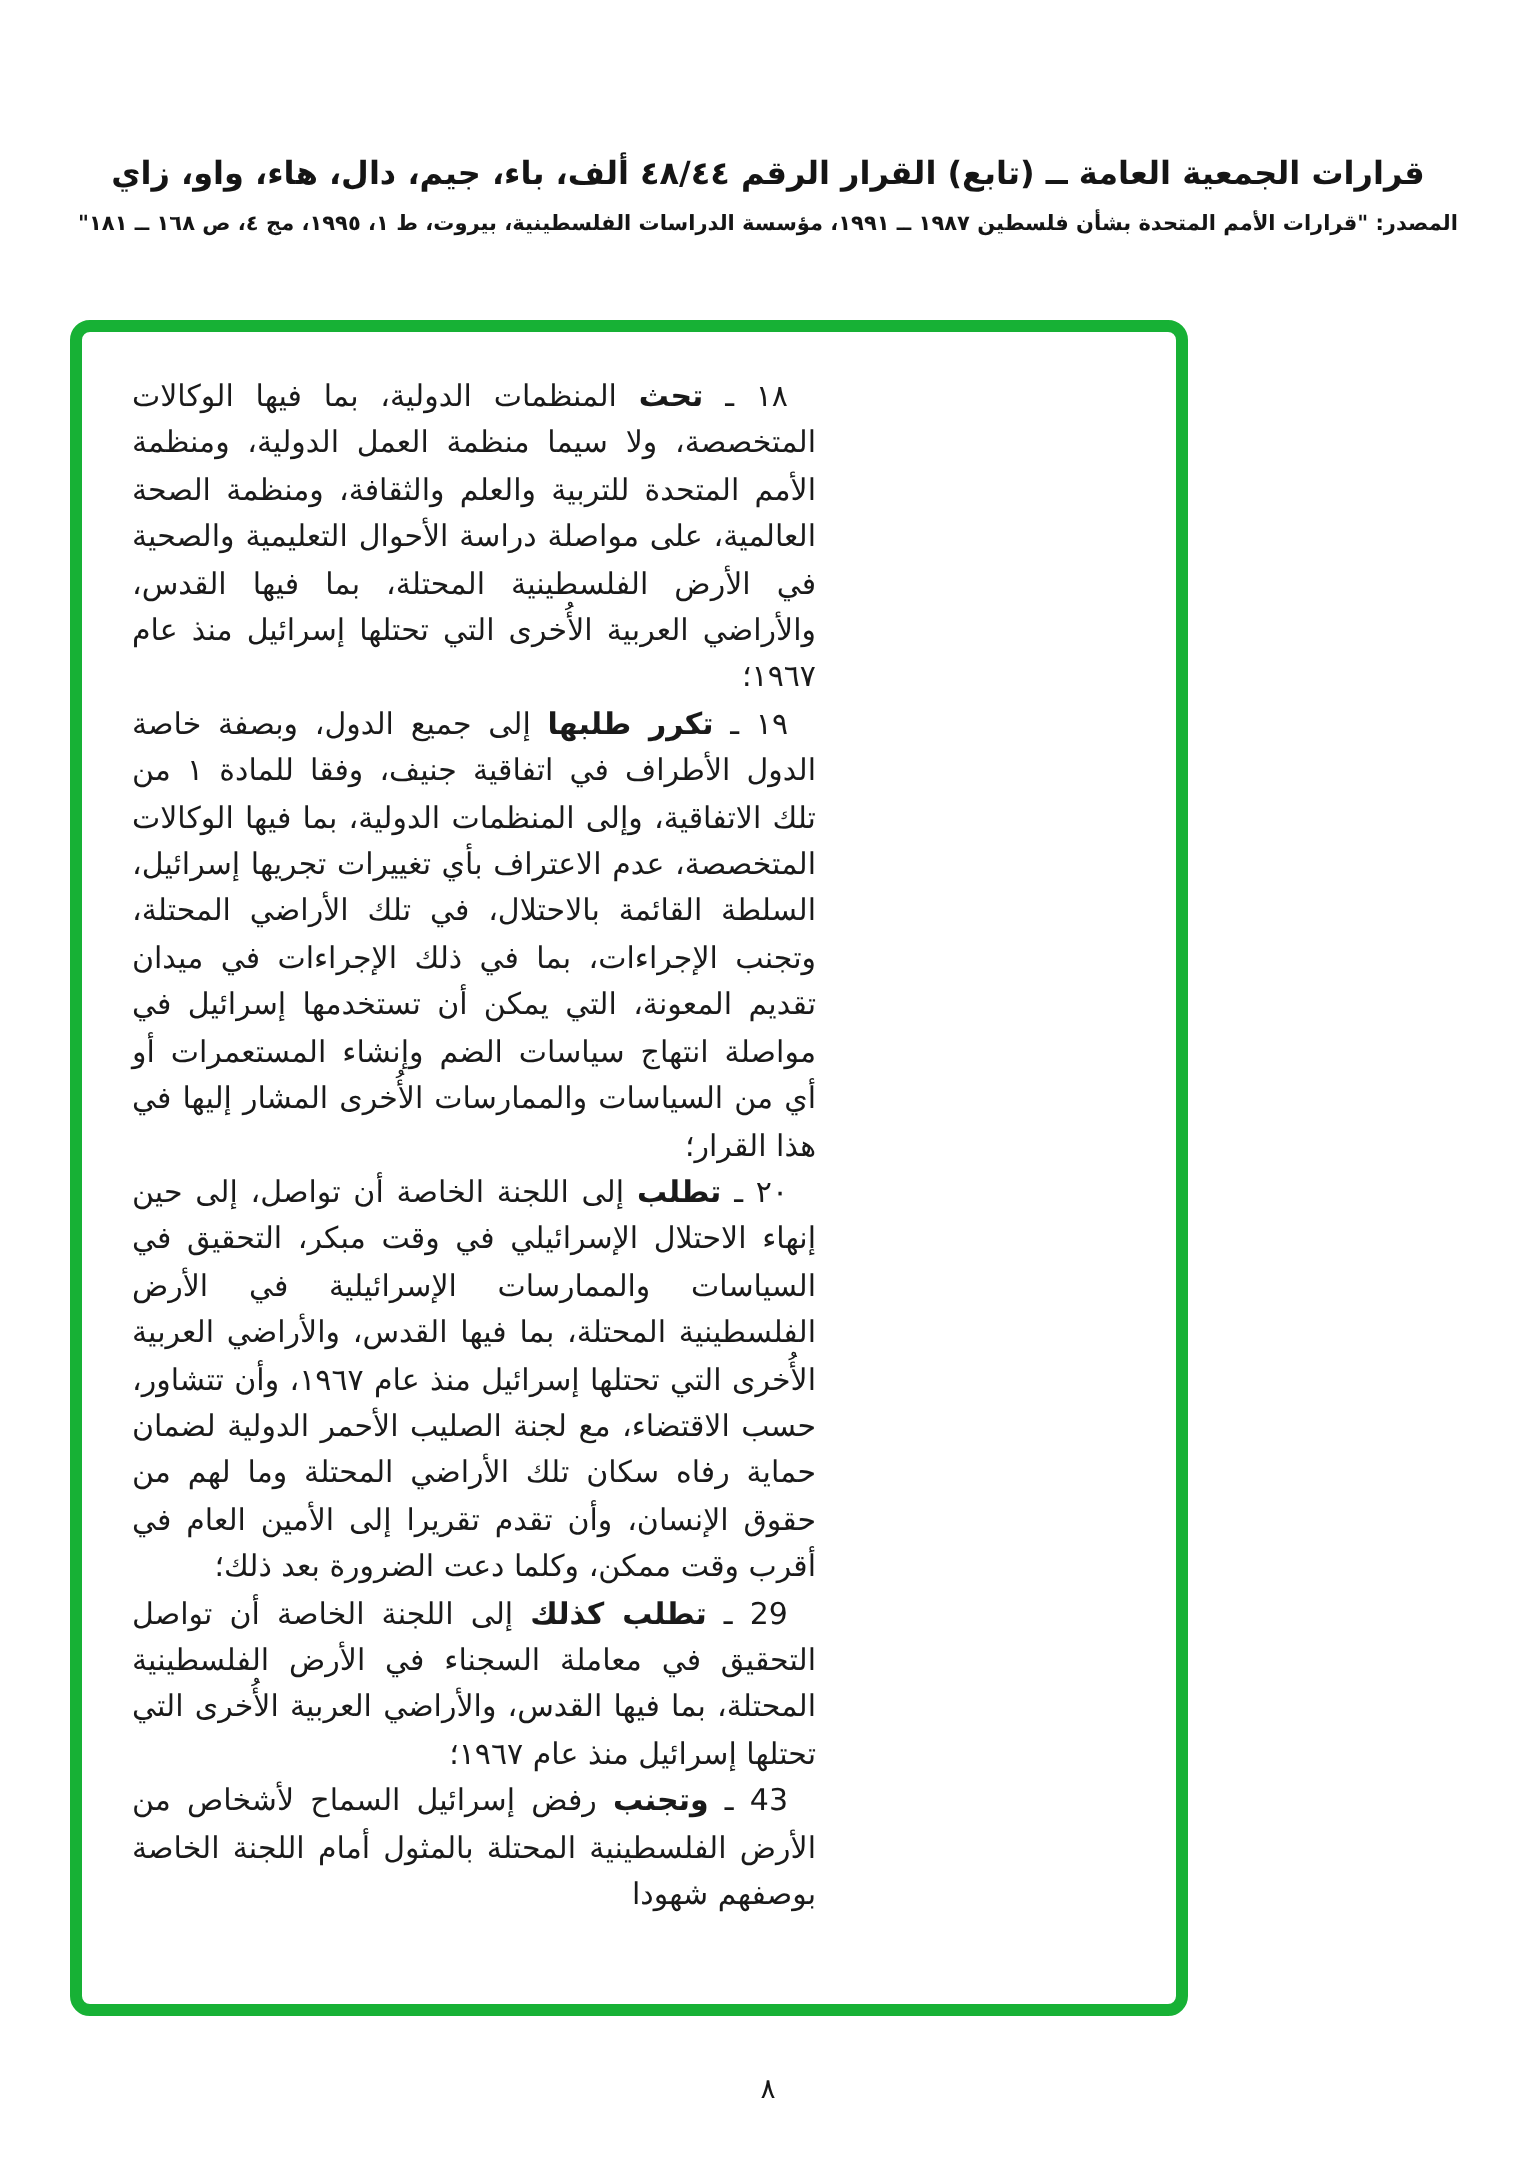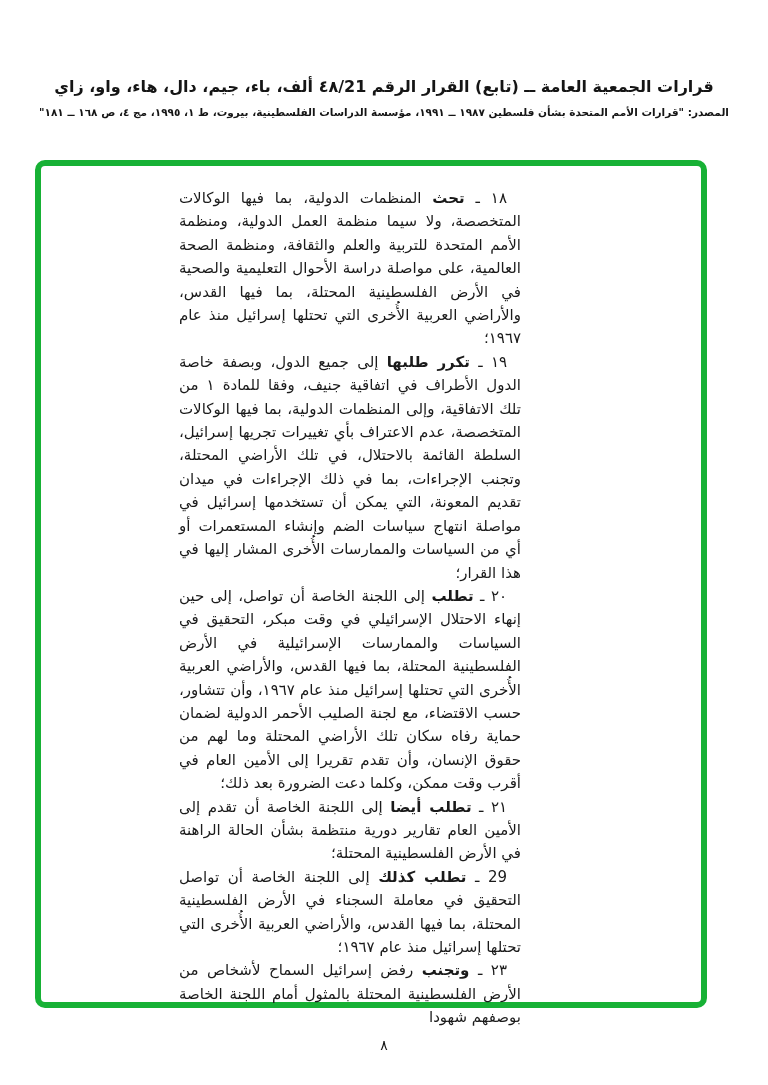--- a/index.html
+++ b/index.html
@@ -22,21 +22,21 @@
   .hdr-source {
     margin-top: 7px;
     font-size: 10.5px; font-weight: bold;
     line-height: 14px; white-space: nowrap;
   }
 
   
   .frame {
     position: absolute;
     left: 35px; top: 160px;
-    width: 672px; height: 848px;
+    width: 559px; height: 848px;
     box-sizing: border-box;
     border: 6px solid #17b135;
     border-radius: 10px;
     background: #ffffff;
   }
 
   
   .doc-text {
     position: absolute;
     top: 21px; right: 180px;
@@ -62,35 +62,34 @@
     font-size: 14px;
     direction: rtl;
   }
 </style>
 </head>
 <body>
 
 <div class="page">
 
   <header class="hdr">
-    <div class="hdr-title">قرارات الجمعية العامة ــ (تابع) القرار الرقم ٤٨/21 ألف، باء، جيم، دال، هاء، واو، زاي</div>
+    <div class="hdr-title">قرارات الجمعية العامة ــ (تابع) القرار الرقم ٤٨/٤٤ ألف، باء، جيم، دال، هاء، واو، زاي</div>
     <div class="hdr-source">المصدر: "قرارات الأمم المتحدة بشأن فلسطين ١٩٨٧ ــ ١٩٩١، مؤسسة الدراسات الفلسطينية، بيروت، ط ١، ١٩٩٥، مج ٤، ص ١٦٨ ــ ١٨١"</div>
   </header>
 
   <div class="frame" style="border-color: rgb(23, 177, 53);">
     <div class="doc-text" id="paragraphs" style="color: rgb(26, 26, 26);">
   <p class="para"><span class="pnum">١٨</span><span class="psep"> ـ </span><span class="plead">تحث</span><span class="ptext"> المنظمات الدولية، بما فيها الوكالات المتخصصة، ولا سيما منظمة العمل الدولية، ومنظمة الأمم المتحدة للتربية والعلم والثقافة، ومنظمة الصحة العالمية، على مواصلة دراسة الأحوال التعليمية والصحية في الأرض الفلسطينية المحتلة، بما فيها القدس، والأراضي العربية الأُخرى التي تحتلها إسرائيل منذ عام ١٩٦٧؛</span></p>
 
   <p class="para"><span class="pnum">١٩</span><span class="psep"> ـ </span><span class="plead">تكرر طلبها</span><span class="ptext"> إلى جميع الدول، وبصفة خاصة الدول الأطراف في اتفاقية جنيف، وفقا للمادة ١ من تلك الاتفاقية، وإلى المنظمات الدولية، بما فيها الوكالات المتخصصة، عدم الاعتراف بأي تغييرات تجريها إسرائيل، السلطة القائمة بالاحتلال، في تلك الأراضي المحتلة، وتجنب الإجراءات، بما في ذلك الإجراءات في ميدان تقديم المعونة، التي يمكن أن تستخدمها إسرائيل في مواصلة انتهاج سياسات الضم وإنشاء المستعمرات أو أي من السياسات والممارسات الأُخرى المشار إليها في هذا القرار؛</span></p>
 
   <p class="para"><span class="pnum">٢٠</span><span class="psep"> ـ </span><span class="plead">تطلب</span><span class="ptext"> إلى اللجنة الخاصة أن تواصل، إلى حين إنهاء الاحتلال الإسرائيلي في وقت مبكر، التحقيق في السياسات والممارسات الإسرائيلية في الأرض الفلسطينية المحتلة، بما فيها القدس، والأراضي العربية الأُخرى التي تحتلها إسرائيل منذ عام ١٩٦٧، وأن تتشاور، حسب الاقتضاء، مع لجنة الصليب الأحمر الدولية لضمان حماية رفاه سكان تلك الأراضي المحتلة وما لهم من حقوق الإنسان، وأن تقدم تقريرا إلى الأمين العام في أقرب وقت ممكن، وكلما دعت الضرورة بعد ذلك؛</span></p>
 
-  <p class="para"><span class="pnum">٢١</span><span class="psep"> ـ </span><span class="plead">تطلب أيضا</span><span class="ptext"> إلى اللجنة الخاصة أن تقدم إلى الأمين العام تقارير دورية منتظمة بشأن الحالة الراهنة في الأرض الفلسطينية المحتلة؛</span></p>
 
   <p class="para"><span class="pnum">29</span><span class="psep"> ـ </span><span class="plead">تطلب كذلك</span><span class="ptext"> إلى اللجنة الخاصة أن تواصل التحقيق في معاملة السجناء في الأرض الفلسطينية المحتلة، بما فيها القدس، والأراضي العربية الأُخرى التي تحتلها إسرائيل منذ عام ١٩٦٧؛</span></p>
 
-  <p class="para"><span class="pnum">٢٣</span><span class="psep"> ـ </span><span class="plead">وتجنب</span><span class="ptext"> رفض إسرائيل السماح لأشخاص من الأرض الفلسطينية المحتلة بالمثول أمام اللجنة الخاصة بوصفهم شهودا</span></p>
+  <p class="para"><span class="pnum">43</span><span class="psep"> ـ </span><span class="plead">وتجنب</span><span class="ptext"> رفض إسرائيل السماح لأشخاص من الأرض الفلسطينية المحتلة بالمثول أمام اللجنة الخاصة بوصفهم شهودا</span></p>
 </div>
   </div>
 
   <div class="page-number">٨</div>
 
 </div>
 
 </body></html>

